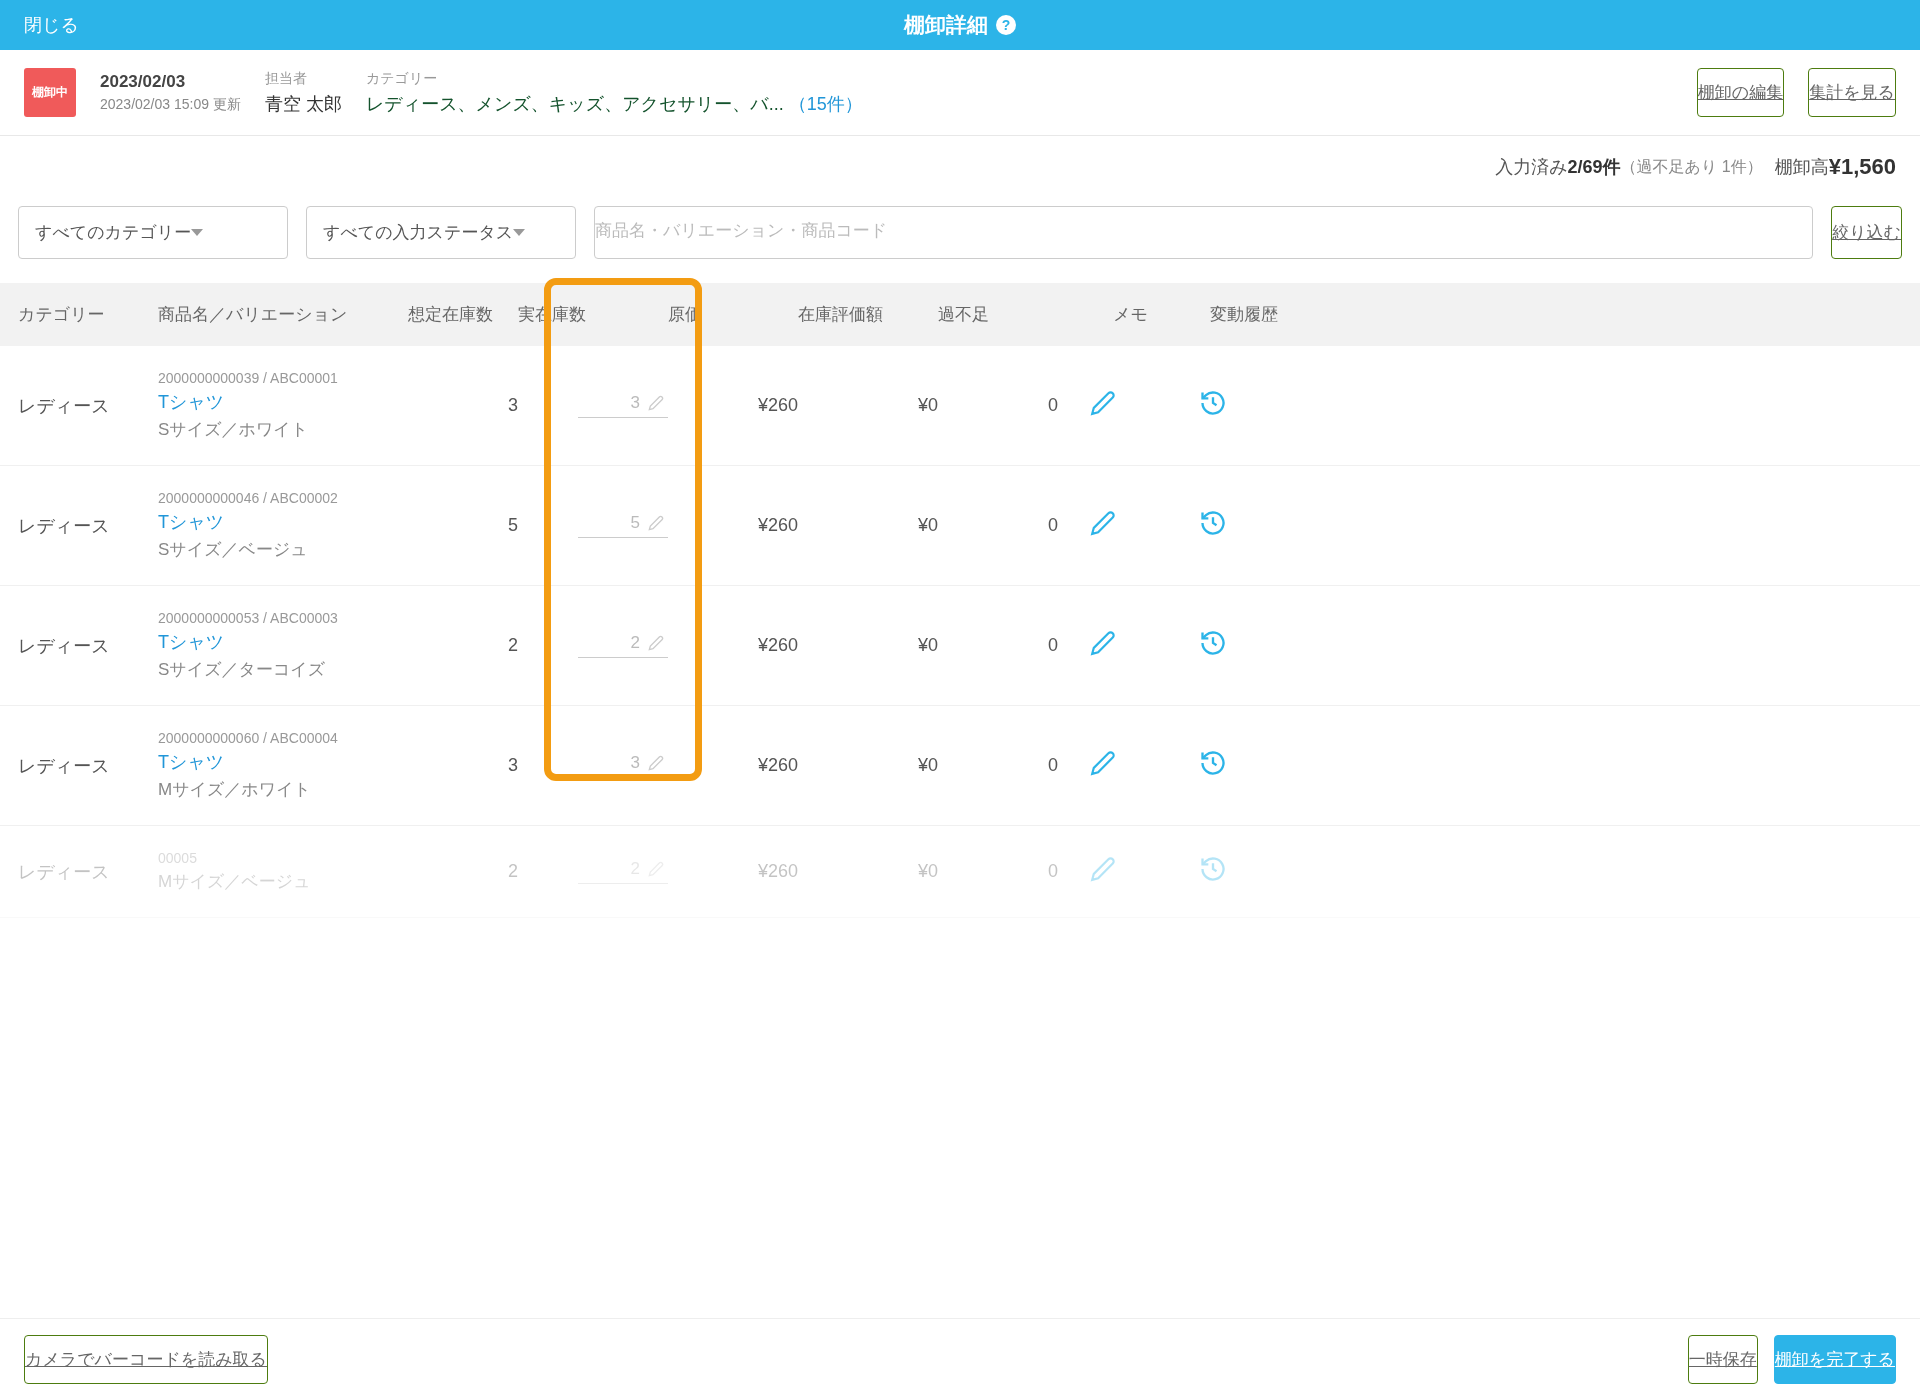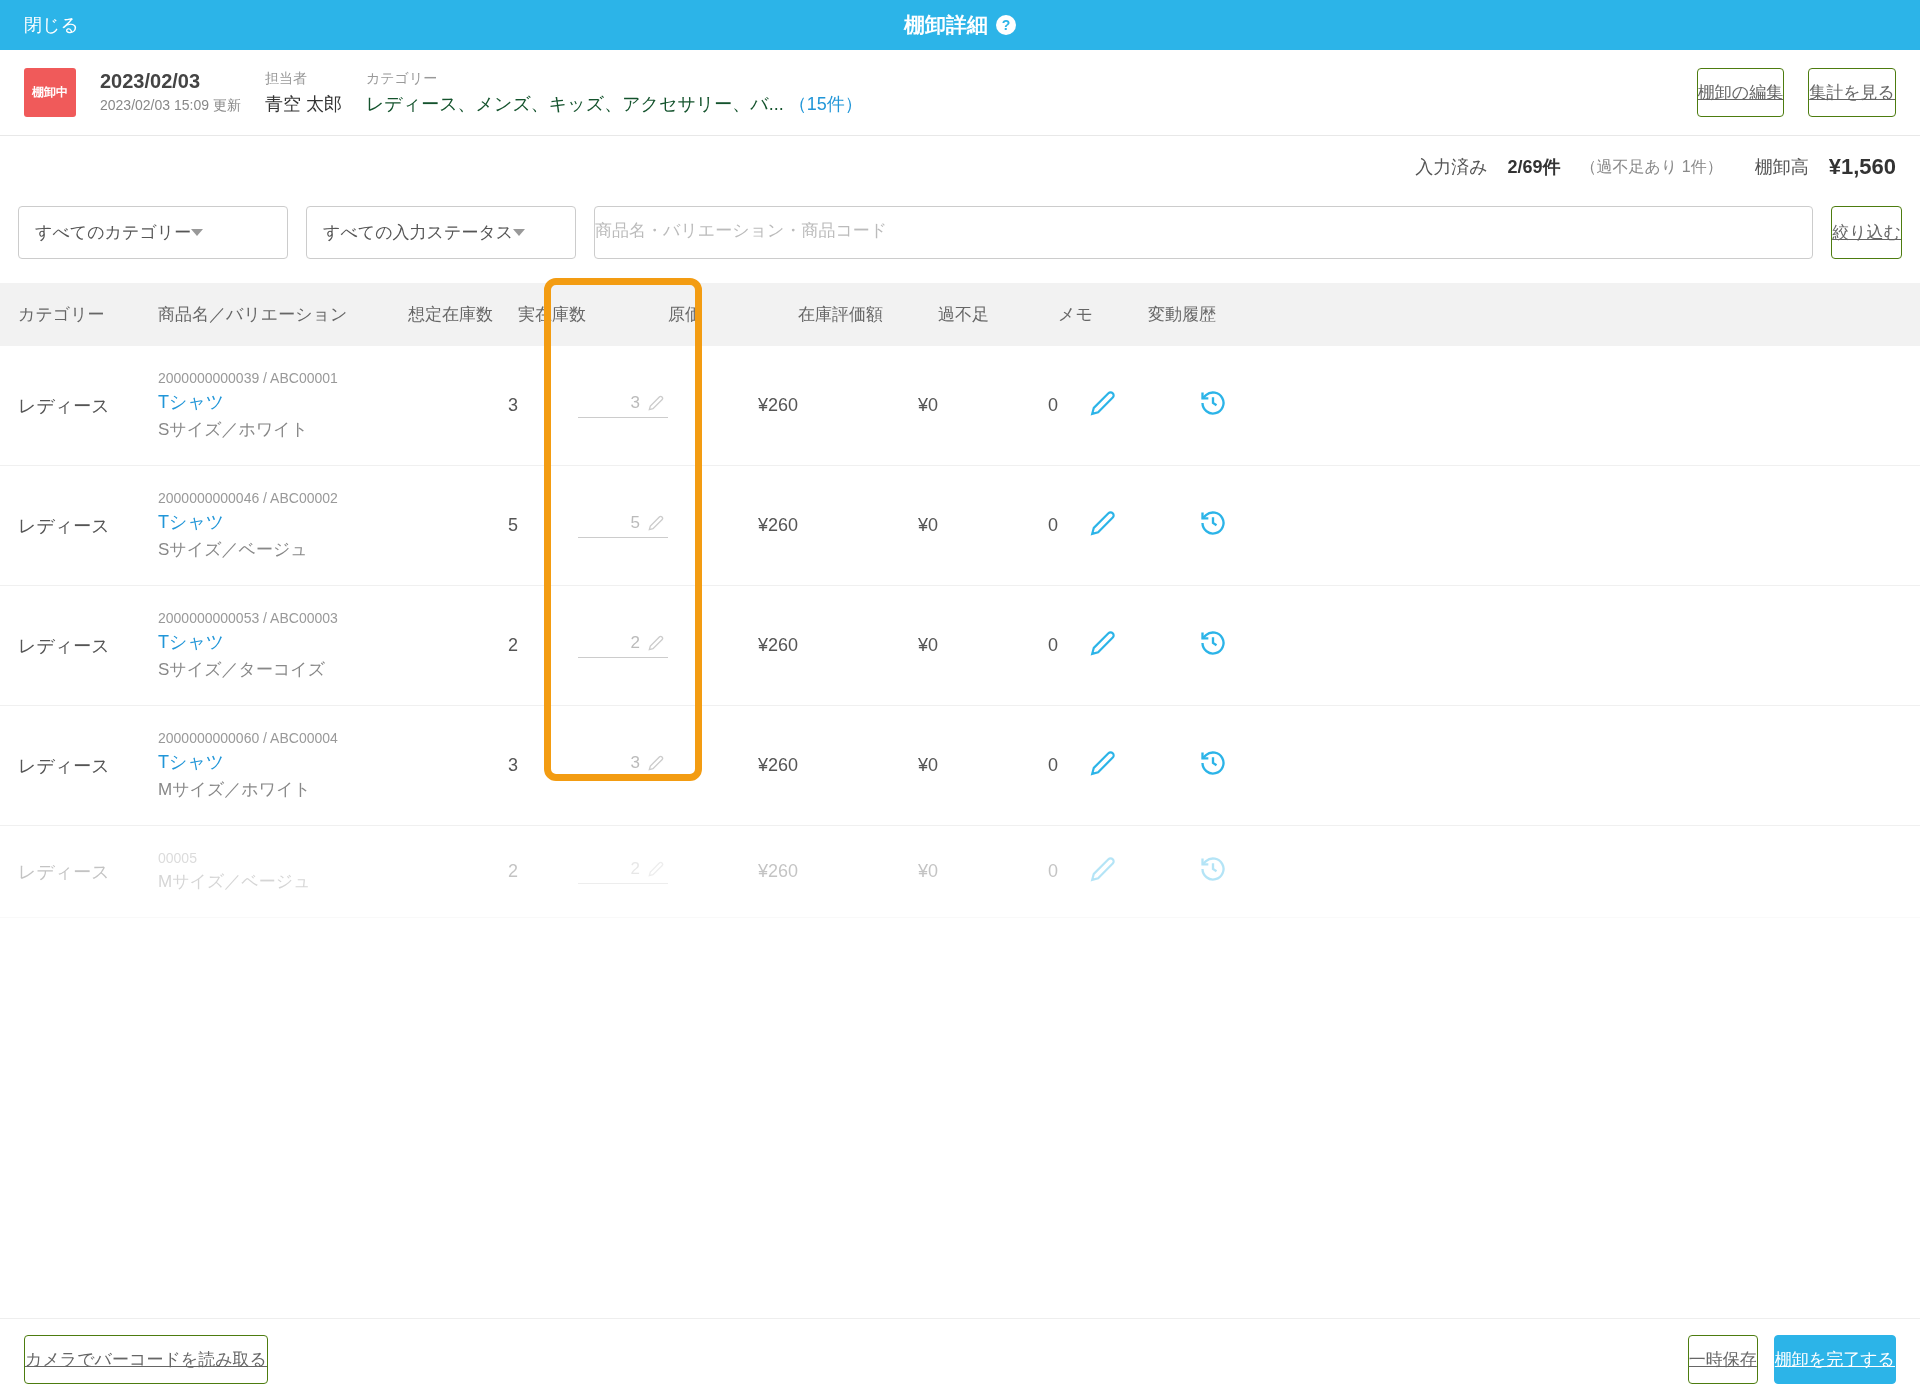--- a/index.html
+++ b/index.html
@@ -52,21 +52,21 @@
   border-bottom: 1px solid #e8e8e8;
 }
 .badge {
   background: #f05a5a;
   color: #fff;
   font-size: 12px;
   padding: 16px 8px;
   border-radius: 3px;
   font-weight: bold;
 }
-.date-block .date-main { font-size: 20px; font-weight: 600; color: #444; }
+.date-block .date-main { font-size: 17px; font-weight: 600; color: #444; }
 .date-block .date-sub { font-size: 14px; color: #888; margin-top: 4px; }
 .meta-block .meta-label { font-size: 14px; color: #999; }
 .meta-block .meta-value { font-size: 18px; color: #333; margin-top: 4px; }
 .category-text { font-size: 18px; color: #14532d; }
 .category-count { color: #2196d8; }
 .spacer { flex: 1; }
 .btn {
   border: 1px solid #4d7c0f;
   background: #fff;
   padding: 12px 0;
@@ -80,21 +80,20 @@
   background: #2cb4e8;
   color: #fff;
   border-color: #2cb4e8;
 }
 
 .stats-row {
   display: flex;
   justify-content: flex-end;
   align-items: center;
   padding: 18px 24px;
-  gap: 20px;
   font-size: 18px;
 }
 .stats-label { color: #555; }
 .stats-bold { font-weight: 600; color: #333; }
 .stats-sub { color: #888; font-size: 16px; }
 
 .filter-row {
   display: flex;
   gap: 18px;
   padding: 8px 18px 24px 18px;
@@ -138,21 +137,21 @@
 .table-header {
   display: grid;
   grid-template-columns: 140px 250px 110px 150px 130px 140px 120px 90px 130px;
   background: #f2f2f2;
   padding: 20px 18px;
   font-size: 17px;
   color: #666;
   font-weight: 500;
 }
 .th-right { text-align: left; }
-.th-center { text-align: left; }
+.th-center { text-align: right; }
 .table-row {
   display: grid;
   grid-template-columns: 140px 250px 110px 150px 130px 140px 120px 90px 130px;
   padding: 24px 18px;
   border-bottom: 1px solid #f0f0f0;
   align-items: center;
   font-size: 17px;
 }
 .cell-cat { color: #555; font-size: 18px; }
 .cell-product .code { color: #999; font-size: 14px; margin-bottom: 4px; }

